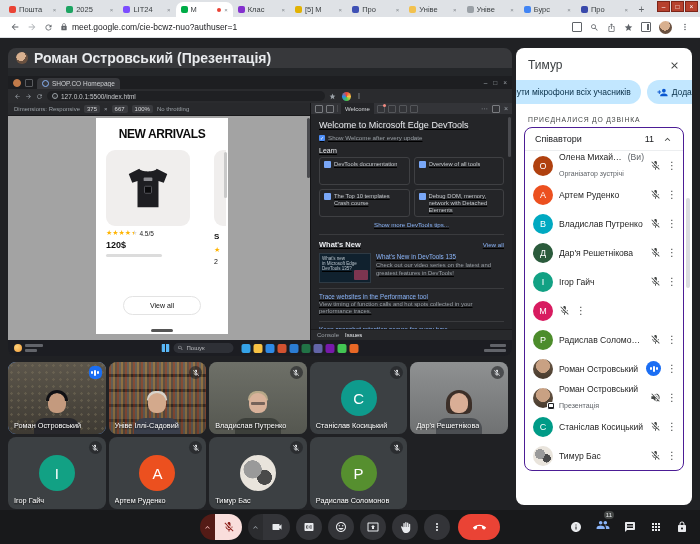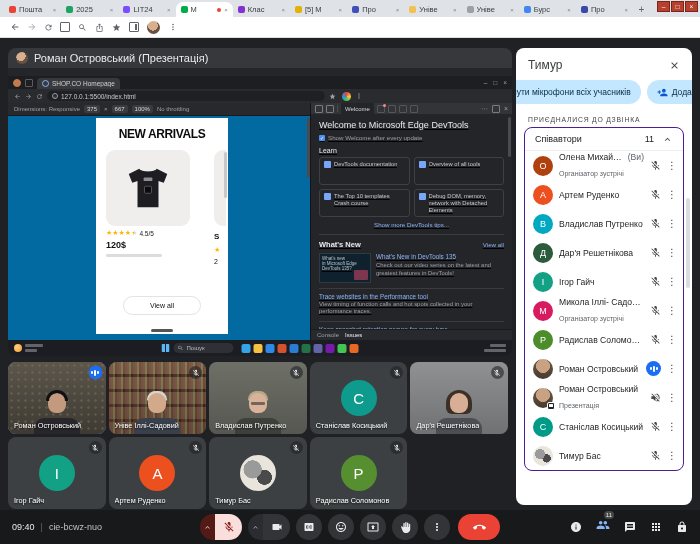--- a/index.html
+++ b/index.html
@@ -28,21 +28,21 @@
   #urlzone{display:flex;align-items:center;gap:4px;flex:1;font-size:8.5px;color:#202124;min-width:0;}
   .abicons{display:flex;align-items:center;gap:8px;color:#5f6368;}
   .boxic{width:8px;height:8px;border:1px solid #5f6368;border-radius:1px;}
   .boxic.split{position:relative;} .boxic.split::after{content:"";position:absolute;right:1px;top:1px;bottom:1px;width:2px;background:#5f6368;}
   .chravatar{width:13px;height:13px;border-radius:50%;background:radial-gradient(circle at 45% 35%,#d8b08f 0 45%,#6a5140 46%);}
   
   #meet{position:absolute;top:38px;left:0;right:0;bottom:34px;background:#202124;}
   #present-tile{position:absolute;left:8px;top:10px;width:504px;height:308px;background:#242629;border-radius:8px;overflow:hidden;}
   .phead{height:20px;background:#37383b;display:flex;align-items:center;gap:6px;padding:0 8px;}
   .pav2{width:12px;height:12px;border-radius:50%;background:radial-gradient(circle at 40% 35%,#d8b08f 0 45%,#6a5140 46%);flex:none;}
-  .pheadlbl{font-size:11px;color:#e8eaed;}
+  .pheadlbl{font-size:14px;color:#e8eaed;font-weight:bold;}
   
   .edge{position:absolute;left:0;right:0;top:28px;bottom:16px;background:#2a2b2e;display:flex;flex-direction:column;}
   .etabbar{height:13px;background:#1d1e21;display:flex;align-items:center;padding:0 5px;gap:4px;flex:none;}
   .eleftic{width:6px;height:6px;border:1px solid #5a5c60;border-radius:1px;flex:none;}
   .eleftic.round{border-radius:50%;background:#c27b4a;border-color:#c27b4a;}
   .etab{display:flex;align-items:center;gap:3px;background:#38393d;border-radius:4px 4px 0 0;height:11px;margin-top:2px;
         padding:0 5px;font-size:6.5px;color:#cfd1d4;max-width:120px;min-width:0;}
   .eglobe{width:5px;height:5px;border-radius:50%;border:1px solid #8ab4f8;flex:none;}
   .ewc{margin-left:auto;display:flex;gap:6px;color:#9aa0a6;font-size:6.5px;}
   .eurlbar{height:14px;display:flex;align-items:center;gap:4px;padding:0 6px;flex:none;}
@@ -50,21 +50,21 @@
   .eurl{flex:0 0 268px;height:10px;background:#1f2023;border-radius:5px;display:flex;align-items:center;gap:3px;
         padding:0 5px;font-size:6.5px;color:#c7c9cc;min-width:0;}
   .einfo{width:6px;height:6px;border-radius:50%;border:1px solid #9aa0a6;color:#9aa0a6;font-size:4px;line-height:6px;
          text-align:center;flex:none;box-sizing:border-box;}
   .eav{width:9px;height:9px;border-radius:50%;background:conic-gradient(#e8453c,#f7c244,#43c553,#2e8ae6,#e8453c);margin-left:2px;flex:none;}
   .econtent{flex:1;display:flex;min-height:0;}
   .eleft{width:302px;display:flex;flex-direction:column;background:#242528;flex:none;}
   .devicebar{height:12px;display:flex;align-items:center;gap:4px;padding:0 6px;font-size:6px;color:#9aa0a6;
              background:#28292c;border-bottom:1px solid #1a1a1c;flex:none;white-space:nowrap;overflow:hidden;}
   .dpill{background:#3a3b3f;border-radius:2px;padding:0 3px;height:8px;line-height:8px;color:#d6d7d9;flex:none;}
-  .emuarea{flex:1;position:relative;background:#0369a1;}
+  .emuarea{flex:1;position:relative;background:#a3a3a3;}
   .phone{position:absolute;left:88px;top:2px;width:132px;height:216px;background:#fff;overflow:hidden;}
   .vheading{margin-top:9px;text-align:center;font-size:12px;font-weight:800;letter-spacing:-0.4px;color:#0b0b0b;}
   .pcard{position:absolute;left:10px;top:32px;width:84px;}
   .pimg{width:84px;height:76px;background:#f0eeed;border-radius:9px;display:flex;align-items:center;justify-content:center;}
   .prodname{margin-top:6px;font-size:8px;font-weight:700;color:#111;line-height:1.15;}
   .stars{margin-top:3px;font-size:7px;color:#ffb400;display:flex;align-items:center;gap:2px;}
   .shalf{background:linear-gradient(90deg,#ffb400 50%,#d8d8d8 50%);-webkit-background-clip:text;background-clip:text;color:transparent;}
   .rtext{font-size:6.5px;color:#222;}
   .price{margin-top:3px;font-size:9px;font-weight:700;color:#111;}
   .cbar{margin-top:4px;width:56px;height:3px;background:#dcdcdc;border-radius:2px;}
@@ -294,20 +294,28 @@
     <span class="navic dim">
         <svg viewBox="0 0 24 24" width="10" height="10" fill="currentColor">
           <path d="M4 13h12.17l-5.59 5.59L12 20l8-8-8-8-1.41 1.41L16.17 11H4v2z"></path>
         </svg>
       </span>
     <span class="navic">
         <svg viewBox="0 0 24 24" width="9" height="9" fill="currentColor">
           <path d="M17.65 6.35C16.2 4.9 14.21 4 12 4c-4.42 0-7.99 3.58-7.99 8s3.57 8 7.99 8c3.73 0 6.84-2.55 7.73-6h-2.08c-.82 2.33-3.04 4-5.65 4-3.31 0-6-2.69-6-6s2.69-6 6-6c1.66 0 3.14.69 4.22 1.78L13 11h7V4l-2.35 2.35z"></path>
         </svg>
       </span>
+    <div id="urlzone">
+      <span class="navic">
+          <svg viewBox="0 0 24 24" width="8" height="8" fill="currentColor">
+            <path d="M18 8h-1V6c0-2.76-2.24-5-5-5S7 3.24 7 6v2H6c-1.1 0-2 .9-2 2v10c0 1.1.9 2 2 2h12c1.1 0 2-.9 2-2V10c0-1.1-.9-2-2-2zM9 6c0-1.66 1.34-3 3-3s3 1.34 3 3v2H9V6zm3 11c-1.1 0-2-.9-2-2s.9-2 2-2 2 .9 2 2-.9 2-2 2z"></path>
+          </svg>
+        </span>
+      <span>meet.google.com/cie-bcwz-nuo?authuser=1</span>
+    </div>
     <div class="abicons">
       <span class="boxic"></span>
       <span class="navic">
           <svg viewBox="0 0 24 24" width="9" height="9" fill="currentColor">
             <path d="M15.5 14h-.79l-.28-.27C15.41 12.59 16 11.11 16 9.5 16 5.91 13.09 3 9.5 3S3 5.91 3 9.5 5.91 16 9.5 16c1.61 0 3.09-.59 4.23-1.57l.27.28v.79l5 4.99L20.49 19l-4.99-5zm-6 0C7.01 14 5 11.99 5 9.5S7.01 5 9.5 5 14 7.01 14 9.5 11.99 14 9.5 14z"></path>
           </svg>
         </span>
       <span class="navic">
           <svg viewBox="0 0 24 24" width="9" height="9" fill="currentColor">
             <path d="M16 5l-1.42 1.42-1.59-1.59V16h-1.98V4.83L9.42 6.42 8 5l4-4 4 4zm4 5v11c0 1.1-.9 2-2 2H6a2 2 0 0 1-2-2V10c0-1.11.89-2 2-2h3v2H6v11h12V10h-3V8h3a2 2 0 0 1 2 2z"></path>
@@ -641,23 +649,20 @@
               </span>
               <span class="pmic">
                 <svg viewBox="0 0 24 24" width="11" height="11" fill="currentColor">
                   <path d="M19 11h-1.7c0 .74-.16 1.43-.43 2.05l1.23 1.23c.56-.98.9-2.09.9-3.28zm-4.02.17c0-.06.02-.11.02-.17V5c0-1.66-1.34-3-3-3S9 3.34 9 5v.18l5.98 5.99zM4.27 3 3 4.27l6.01 6.01V11c0 1.66 1.33 3 2.99 3 .22 0 .44-.03.65-.08l1.66 1.66c-.71.33-1.5.52-2.31.52-2.76 0-5.3-2.1-5.3-5.1H5c0 3.41 2.72 6.23 6 6.72V21h2v-3.28c.91-.13 1.77-.45 2.54-.9L19.73 21 21 19.73 4.27 3z"></path>
                 </svg>
               </span>
               <span class="pkebab">⋮</span>
             </div>
             <div class="prow">
               <span class="pavc" style="background: rgb(216, 27, 96);">М</span>
-              <span class="ptxt"><span class="pnm">
-                  <span class="nmtxt">Микола Іллі- Садовий</span>
-                </span><span class="psub">Організатор зустрічі</span></span>
               <span class="pmic">
                 <svg viewBox="0 0 24 24" width="11" height="11" fill="currentColor">
                   <path d="M19 11h-1.7c0 .74-.16 1.43-.43 2.05l1.23 1.23c.56-.98.9-2.09.9-3.28zm-4.02.17c0-.06.02-.11.02-.17V5c0-1.66-1.34-3-3-3S9 3.34 9 5v.18l5.98 5.99zM4.27 3 3 4.27l6.01 6.01V11c0 1.66 1.33 3 2.99 3 .22 0 .44-.03.65-.08l1.66 1.66c-.71.33-1.5.52-2.31.52-2.76 0-5.3-2.1-5.3-5.1H5c0 3.41 2.72 6.23 6 6.72V21h2v-3.28c.91-.13 1.77-.45 2.54-.9L19.73 21 21 19.73 4.27 3z"></path>
                 </svg>
               </span>
               <span class="pkebab">⋮</span>
             </div>
             <div class="prow">
               <span class="pavc" style="background: rgb(76, 140, 43);">Р</span>
               <span class="ptxt">
@@ -840,25 +845,20 @@
             <svg viewBox="0 0 24 24" width="8" height="8" fill="currentColor">
               <path d="M19 11h-1.7c0 .74-.16 1.43-.43 2.05l1.23 1.23c.56-.98.9-2.09.9-3.28zm-4.02.17c0-.06.02-.11.02-.17V5c0-1.66-1.34-3-3-3S9 3.34 9 5v.18l5.98 5.99zM4.27 3 3 4.27l6.01 6.01V11c0 1.66 1.33 3 2.99 3 .22 0 .44-.03.65-.08l1.66 1.66c-.71.33-1.5.52-2.31.52-2.76 0-5.3-2.1-5.3-5.1H5c0 3.41 2.72 6.23 6 6.72V21h2v-3.28c.91-.13 1.77-.45 2.54-.9L19.73 21 21 19.73 4.27 3z"></path>
             </svg>
           </div>
           <div class="tname">Радислав Соломонов</div>
         </div>
       </div>
   </div>
 
   <div id="bottombar">
-    <div class="bleft">
-      <span>09:40</span>
-      <span class="bsep">|</span>
-      <span class="bcode">cie-bcwz-nuo</span>
-    </div>
     <div class="bcenter">
       <div class="cgroup micg">
         <span class="cseg chev">
             <svg viewBox="0 0 24 24" width="9" height="9" fill="currentColor">
               <path d="M7.41 15.41 12 10.83l4.59 4.58L18 14l-6-6-6 6z"></path>
             </svg>
           </span>
         <span class="cseg main">
             <svg viewBox="0 0 24 24" width="12" height="12" fill="currentColor">
               <path d="M19 11h-1.7c0 .74-.16 1.43-.43 2.05l1.23 1.23c.56-.98.9-2.09.9-3.28zm-4.02.17c0-.06.02-.11.02-.17V5c0-1.66-1.34-3-3-3S9 3.34 9 5v.18l5.98 5.99zM4.27 3 3 4.27l6.01 6.01V11c0 1.66 1.33 3 2.99 3 .22 0 .44-.03.65-.08l1.66 1.66c-.71.33-1.5.52-2.31.52-2.76 0-5.3-2.1-5.3-5.1H5c0 3.41 2.72 6.23 6 6.72V21h2v-3.28c.91-.13 1.77-.45 2.54-.9L19.73 21 21 19.73 4.27 3z"></path>

